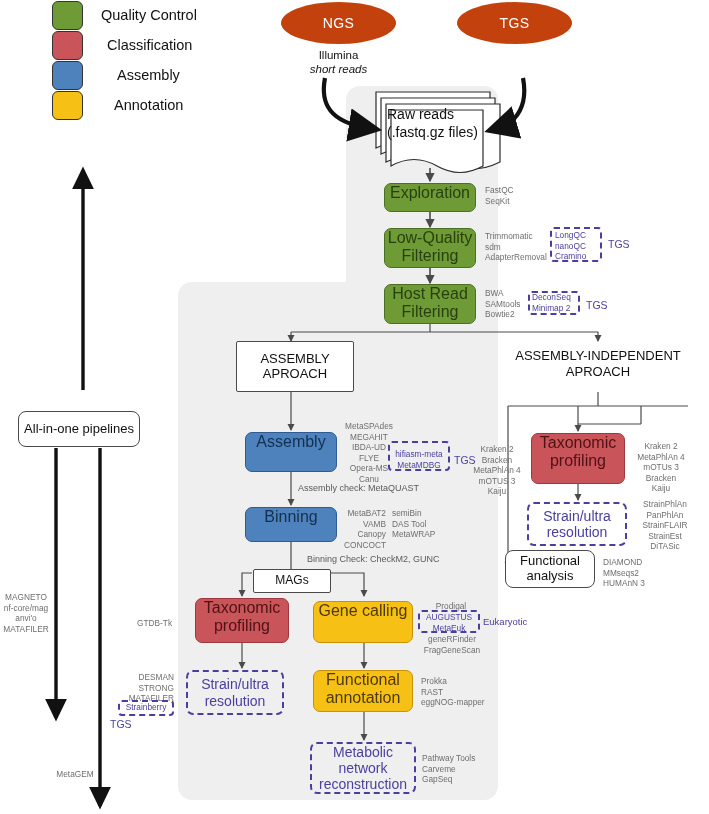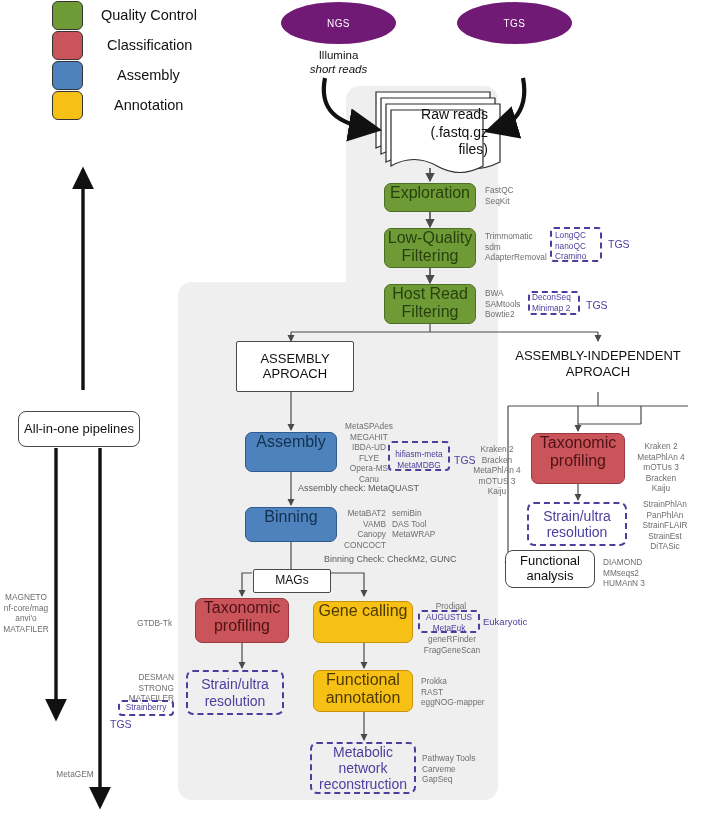--- a/index.html
+++ b/index.html
@@ -24,22 +24,22 @@
   .pbox.yellow{background:#f7c015;border-color:#c79208;color:#4d3a02;}
   .wbox{background:#fff;border:1.2px solid #4a4a4a;border-radius:2px;
         display:flex;align-items:center;justify-content:center;text-align:center;
         font-size:13.5px;color:#111;line-height:1.15;}
   .wbox.round{border-radius:8px;}
   .dbox{border:2.4px dashed #4a3f9e;border-radius:7px;background:transparent;
         display:flex;align-items:center;justify-content:center;text-align:center;
         color:#4a3f9e;font-size:14px;line-height:1.15;}
 
   
-  .oval{background:#701a75;border-radius:50%;display:flex;align-items:center;
-        justify-content:center;color:#fff;font-size:10px;letter-spacing:.4px;}
+  .oval{background:#c2410c;border-radius:50%;display:flex;align-items:center;
+        justify-content:center;color:#fff;font-size:14px;letter-spacing:.4px;}
 
   
   .tools{font-size:8.3px;color:#6e6e6e;line-height:1.28;white-space:nowrap;}
   .tools.c{text-align:center;}
   .tools.r{text-align:right;}
   .tools.purple{color:#4a3f9e;}
   .cap{font-size:9px;color:#5a5a5a;line-height:1.2;white-space:nowrap;}
   .srcbig{font-size:11.5px;color:#111;line-height:1.25;text-align:center;}
   .srcbig i{font-style:italic;}
   .tgslab{font-size:10.5px;color:#4a3f9e;}
@@ -145,21 +145,21 @@
     <line x1="641" y1="406" x2="641" y2="424" stroke="#4a4a4a" stroke-width="1.2"></line>
     <line x1="578" y1="424" x2="641" y2="424" stroke="#4a4a4a" stroke-width="1.2"></line>
 
     <line x1="578" y1="484" x2="578" y2="500" stroke="#4a4a4a" stroke-width="1.2" marker-end="url(#ar)"></line>
 
     <line x1="83" y1="390" x2="83" y2="170" stroke="#111" stroke-width="3.4" marker-end="url(#arb)"></line>
     <line x1="56" y1="448" x2="56" y2="718" stroke="#111" stroke-width="3.4" marker-end="url(#arb)"></line>
     <line x1="100" y1="448" x2="100" y2="806" stroke="#111" stroke-width="3.4" marker-end="url(#arb)"></line>
   </svg>
 
-  <div class="abs" style="left:396px;top:106px;width:92px;text-align:right;font-size:14px;color:#111;line-height:1.25;padding-left:12px;">
+  <div class="abs" style="left:387px;top:106px;width:92px;text-align:left;font-size:14px;color:#111;line-height:1.25;">
     <span>Raw reads</span><br>
     <span>(.fastq.gz files)</span>
   </div>
 
   <div class="abs pbox green" style="left:384px;top:183px;width:92px;height:29px;">
     <span>Exploration</span>
   </div>
   <div class="abs tools" style="left:485px;top:185px;">FastQC<br>SeqKit</div>
 
   <div class="abs pbox green" style="left:384px;top:228px;width:92px;height:40px;">
@@ -194,21 +194,21 @@
   <div class="abs dashsm" style="left:388px;top:441px;width:62px;height:30px;"></div>
   <div class="abs tools purple c" style="left:390px;top:449px;width:58px;">hifiasm-meta<br>MetaMDBG</div>
   <div class="abs tgslab" style="left:454px;top:454px;">TGS</div>
   <div class="abs cap" style="left:298px;top:483px;">Assembly check: MetaQUAST</div>
 
   <div class="abs pbox blue" style="left:245px;top:507px;width:92px;height:35px;">
     <span>Binning</span>
   </div>
   <div class="abs tools r" style="left:330px;top:508px;width:56px;">MetaBAT2<br>VAMB<br>Canopy<br>CONCOCT</div>
   <div class="abs tools" style="left:392px;top:508px;">semiBin<br>DAS Tool<br>MetaWRAP</div>
-  <div class="abs cap" style="left:298px;top:554px;padding-left:26px;">Binning Check: CheckM2, GUNC</div>
+  <div class="abs cap" style="left:281px;top:554px;padding-left:26px;">Binning Check: CheckM2, GUNC</div>
 
   <div class="abs wbox" style="left:253px;top:569px;width:78px;height:24px;font-size:12px;">
     <span>MAGs</span>
   </div>
 
   <div class="abs pbox red" style="left:195px;top:598px;width:94px;height:45px;">
     <span style="white-space:pre-line;">Taxonomic
 profiling</span>
   </div>
   <div class="abs tools" style="left:137px;top:618px;">GTDB-Tk</div>

